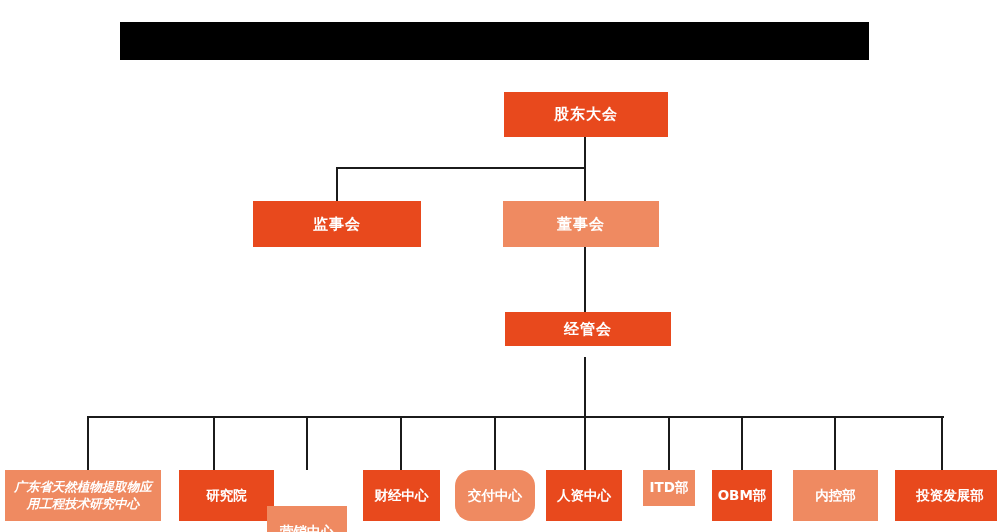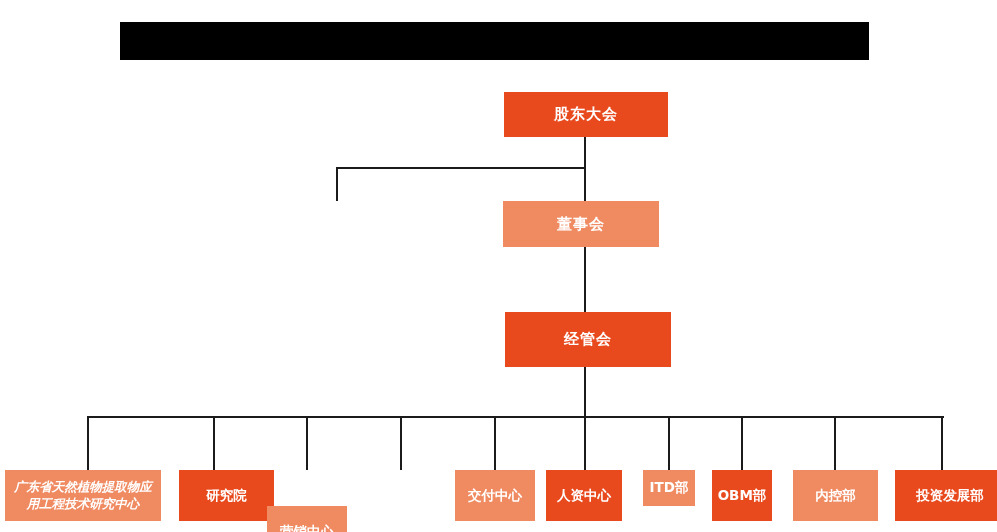--- a/index.html
+++ b/index.html
@@ -45,27 +45,29 @@
   <div class="line" style="left:306px;top:416px;width:2px;height:54px;"></div>
   <div class="line" style="left:400px;top:416px;width:2px;height:54px;"></div>
   <div class="line" style="left:494px;top:416px;width:2px;height:54px;"></div>
   <div class="line" style="left:668px;top:416px;width:2px;height:54px;"></div>
   <div class="line" style="left:741px;top:416px;width:2px;height:54px;"></div>
   <div class="line" style="left:834px;top:416px;width:2px;height:54px;"></div>
   <div class="line" style="left:941px;top:416px;width:2px;height:54px;"></div>
 
   <div class="node dark lvl" style="left:504px;top:92px;width:164px;height:45px;">股东大会</div>
 
+  <div class="node dark lvl" style="left:253px;top:201px;width:168px;height:46px;">监事会</div>
   <div class="node light lvl" style="left:503px;top:201px;width:156px;height:46px;">董事会</div>
 
-  <div class="node dark lvl" style="left:505px;top:312px;width:166px;height:55px;">经管会</div>
+  <div class="node dark lvl" style="left:505px;top:312px;width:166px;height:34px;">经管会</div>
 
   <div class="node light dept dept-long" style="left:5px;top:470px;width:156px;height:51px;">广东省天然植物提取物应用工程技术研究中心</div>
   <div class="node dark dept" style="left:179px;top:470px;width:95px;height:51px;">研究院</div>
   <div class="node light dept" style="left:267px;top:470px;width:80px;height:51px;margin-top:36px;">营销中心</div>
-  <div class="node light dept" style="left:455px;top:470px;width:80px;height:51px;">交付中心</div>
+  <div class="node dark dept" style="left:363px;top:470px;width:77px;height:51px;">财经中心</div>
+  <div class="node light dept" style="left:455px;top:470px;width:80px;height:51px;border-radius:16px;">交付中心</div>
   <div class="node dark dept" style="left:546px;top:470px;width:76px;height:51px;text-align:center;">人资中心</div>
   <div class="node light dept" style="left:643px;top:470px;width:52px;height:36px;">ITD部</div>
   <div class="node dark dept" style="left:712px;top:470px;width:60px;height:51px;">OBM部</div>
   <div class="node light dept" style="left:793px;top:470px;width:85px;height:51px;">内控部</div>
   <div class="node dark dept" style="left:895px;top:470px;width:110px;height:51px;">投资发展部</div>
 
 </div>
 
 </body></html>

